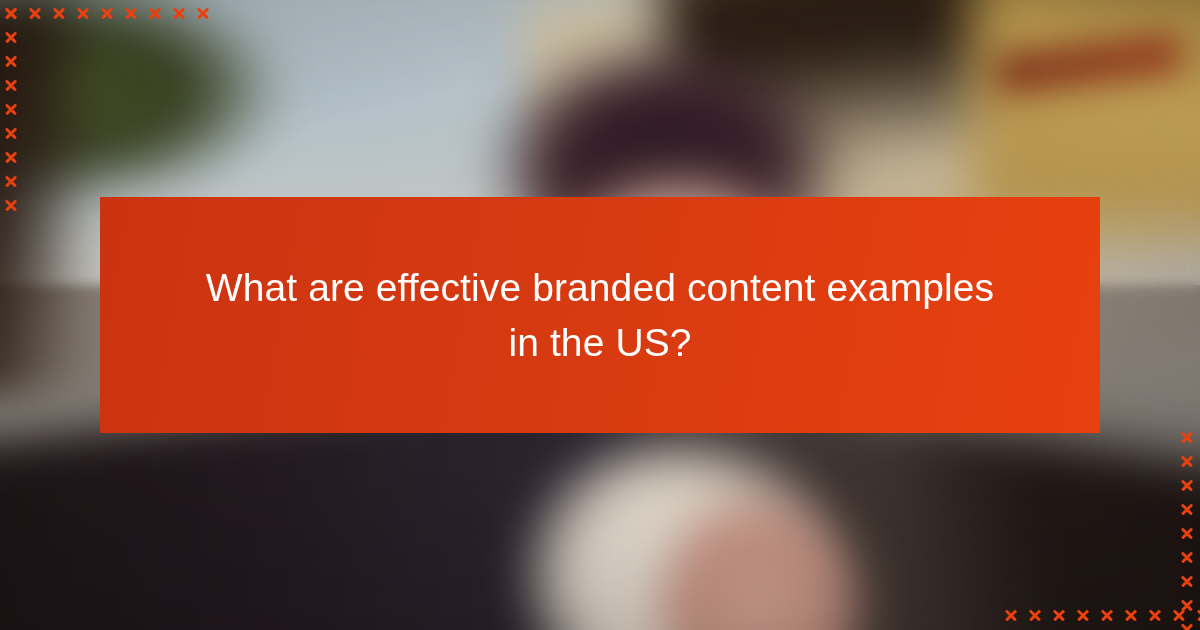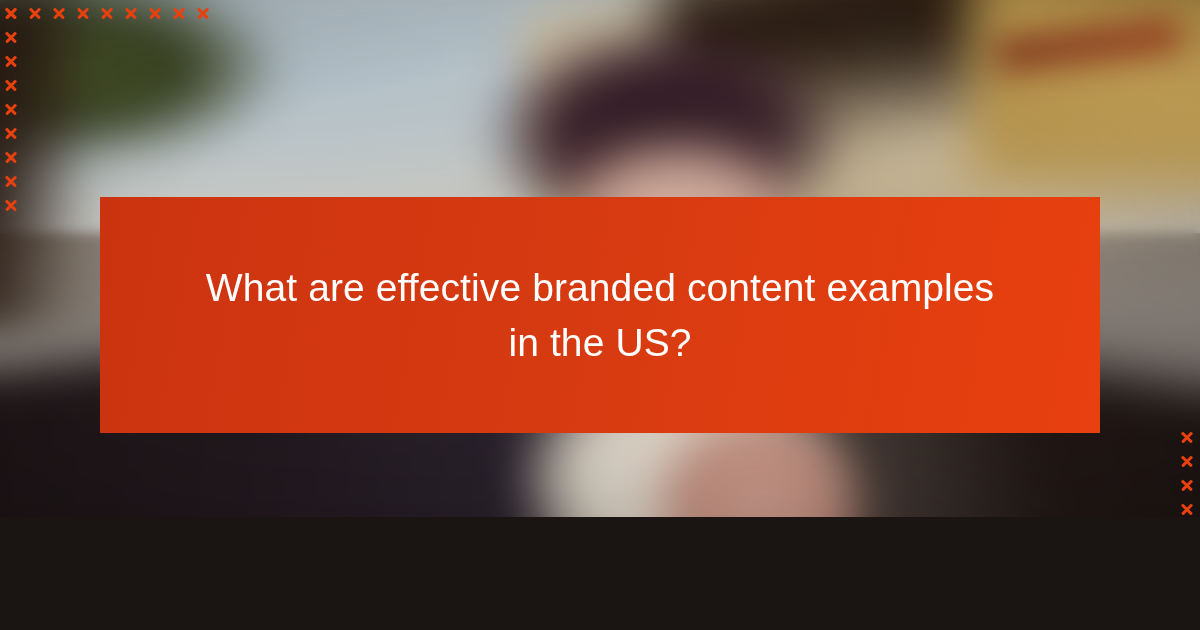--- a/index.html
+++ b/index.html
@@ -9,21 +9,21 @@
     width:1200px;
     height:630px;
     overflow:hidden;
     background:#1a1512;
     font-family:"Liberation Sans", sans-serif;
   }
 
   .card {
     position:relative;
     width:1200px;
-    height:517px;
+    height:630px;
     overflow:hidden;
   }
 
   
   .photo {
     position:absolute;
     inset:-60px;
     filter:blur(0px);
     background-color:#8a8177;
   }

